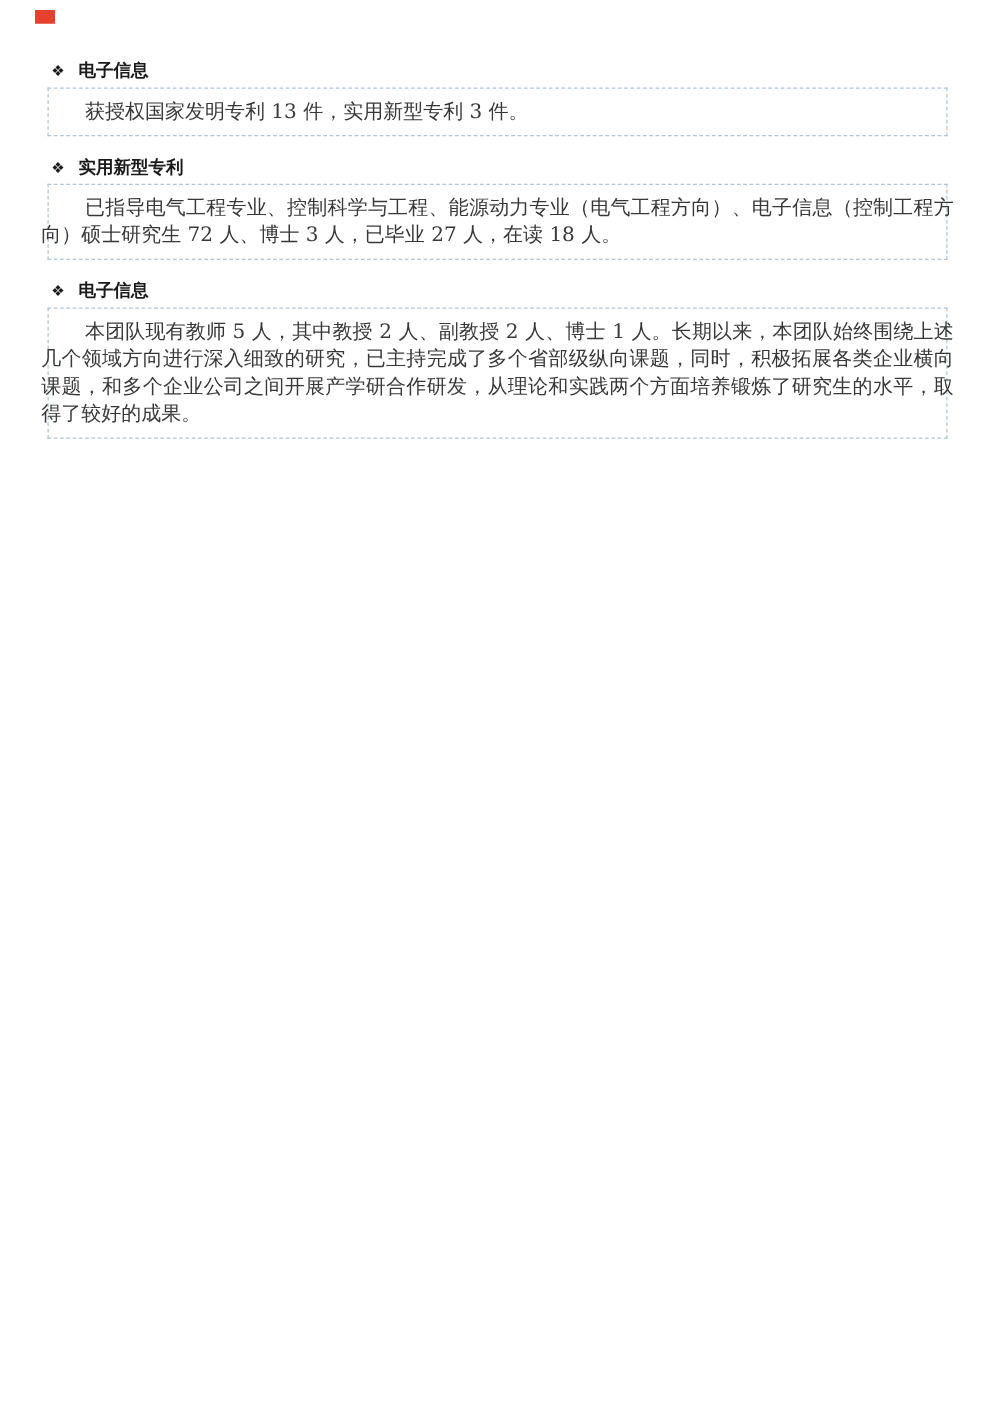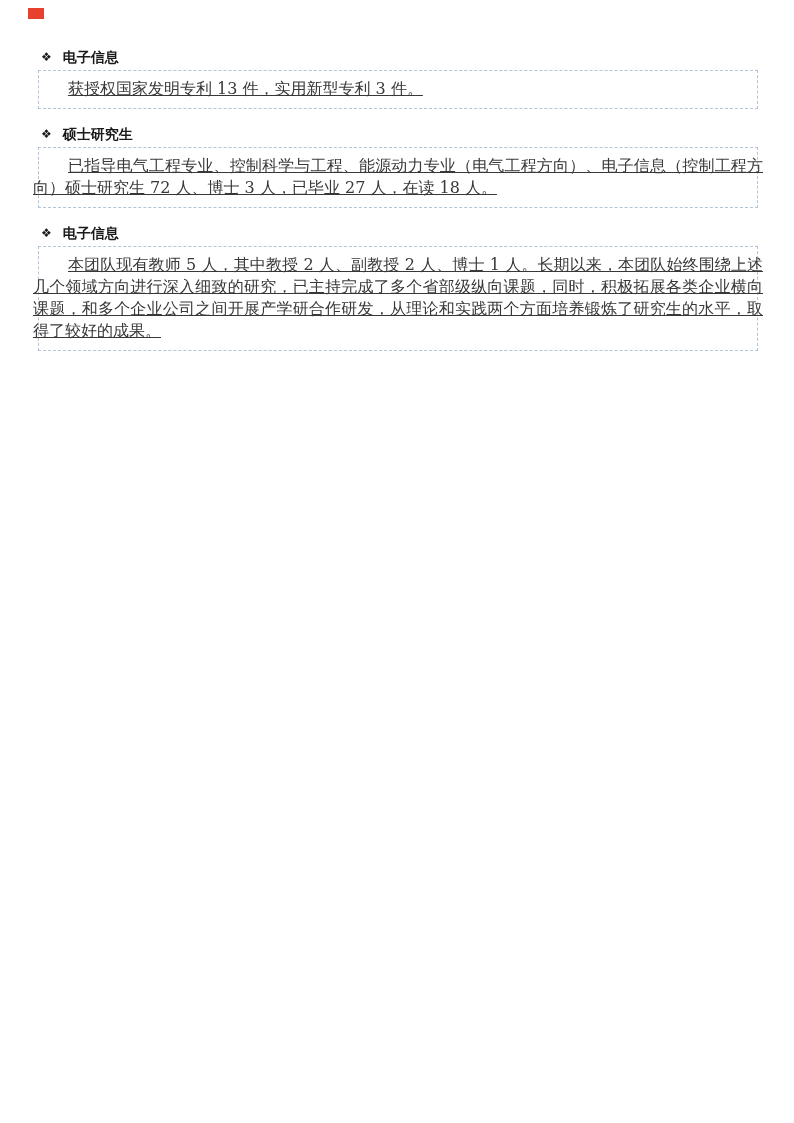--- a/index.html
+++ b/index.html
@@ -57,21 +57,20 @@
   }
 
   .box p {
     margin: 0 -6px;
     text-indent: 35px;
     font-family: "DejaVu Serif", "Liberation Serif", serif;
     font-size: 16px;
     line-height: 22px;
     color: #383838;
     text-align: justify;
-    text-decoration: underline;
   }
 </style>
 </head>
 <body>
 
 <div class="page">
 
   <div class="red-marker" style="background: rgb(232, 64, 47);"></div>
 
   <div class="content">
@@ -82,21 +81,21 @@
         <span class="title">电子信息</span>
       </div>
       <div class="box">
         <p>获授权国家发明专利 13 件，实用新型专利 3 件。</p>
       </div>
     </div>
 
     <div class="section">
       <div class="heading">
         <span class="bullet">❖</span>
-        <span class="title">硕士研究生</span>
+        <span class="title">实用新型专利</span>
       </div>
       <div class="box">
         <p>已指导电气工程专业、控制科学与工程、能源动力专业（电气工程方向）、电子信息（控制工程方向）硕士研究生 72 人、博士 3 人，已毕业 27 人，在读 18 人。</p>
       </div>
     </div>
 
     <div class="section">
       <div class="heading">
         <span class="bullet">❖</span>
         <span class="title">电子信息</span>

